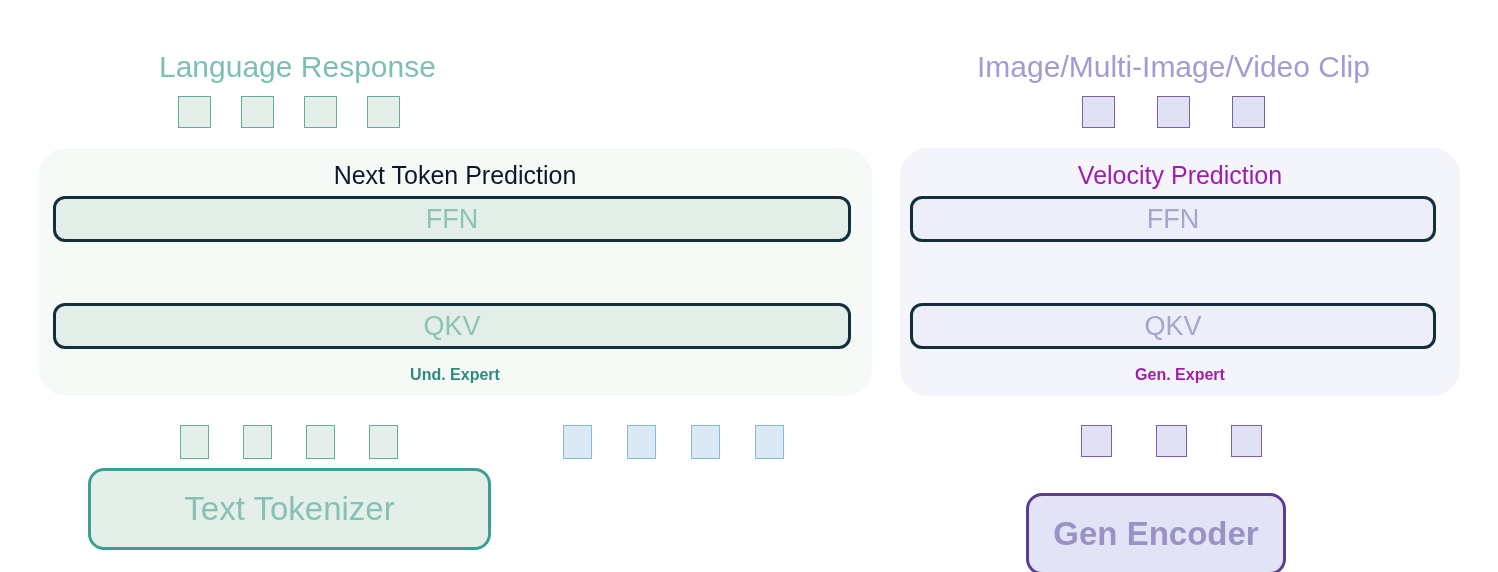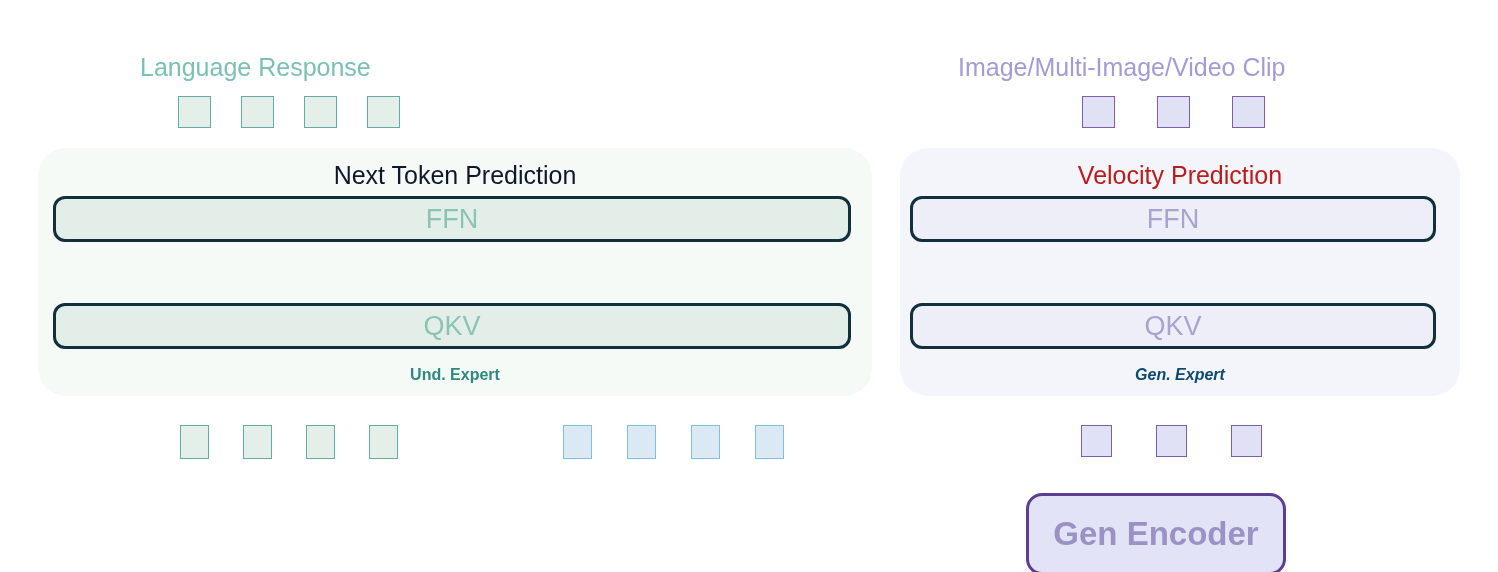--- a/index.html
+++ b/index.html
@@ -10,24 +10,25 @@
     overflow:hidden;
     position:relative;
   }
   #stage{position:absolute;left:0;top:0;width:1498px;height:572px;}
 
   
   .abs{position:absolute;box-sizing:border-box;}
 
   
   .caption{
-    font-size:25px;
+    font-size:30px;
     letter-spacing:0px;
     white-space:nowrap;
     line-height:34px;
+    margin-left:19px;
   }
   .caption.und{color:#7cc0b4;}
   .caption.gen{color:#a49ad4;}
 
   
   .tok{position:absolute;box-sizing:border-box;border-width:1.5px;border-style:solid;}
   .tok.green{background:#e5efe9;border-color:#63aca1;}
   .tok.blue{background:#dbe9f5;border-color:#86bcdb;}
   .tok.purple{background:#e0e1f5;border-color:#7f5ea3;}
 
@@ -37,32 +38,32 @@
   .panel.gen{background:#f4f4fb;}
 
   .panel-title{
     position:absolute;
     font-size:25px;
     text-align:center;
     white-space:nowrap;
     line-height:30px;
   }
   .panel-title.und{color:#0f172a;}
-  .panel-title.gen{color:#b91c1c;}
+  .panel-title.gen{color:#a21caf;}
 
   .expert-label{
     position:absolute;
     font-size:16px;
     font-weight:bold;
     text-align:center;
     white-space:nowrap;
     line-height:30px;
   }
   .expert-label.und{color:#2e8a7d;}
-  .expert-label.gen{color:#0c4a6e;font-style:italic;}
+  .expert-label.gen{color:#a21caf;}
 
   
   .block{
     position:absolute;box-sizing:border-box;
     border:3px solid #12303c;
     border-radius:12px;
     display:flex;align-items:center;justify-content:center;
     font-size:27px;
     line-height:30px;
   }
@@ -151,17 +152,18 @@
 
   <div class="tok blue" style="left:563px;top:425px;width:29px;height:34px;"></div>
   <div class="tok blue" style="left:627px;top:425px;width:29px;height:34px;"></div>
   <div class="tok blue" style="left:691px;top:425px;width:29px;height:34px;"></div>
   <div class="tok blue" style="left:755px;top:425px;width:29px;height:34px;"></div>
 
   <div class="tok purple" style="left:1081px;top:425px;width:31px;height:32px;"></div>
   <div class="tok purple" style="left:1156px;top:425px;width:31px;height:32px;"></div>
   <div class="tok purple" style="left:1231px;top:425px;width:31px;height:32px;"></div>
 
+  <div class="encoder text" style="left:88px;top:468px;width:403px;height:82px;">Text Tokenizer</div>
 
 
   <div class="encoder gen" style="left:1026px;top:493px;width:260px;height:82px;font-weight:bold;">Gen Encoder</div>
 
 </div>
 
 </body></html>

